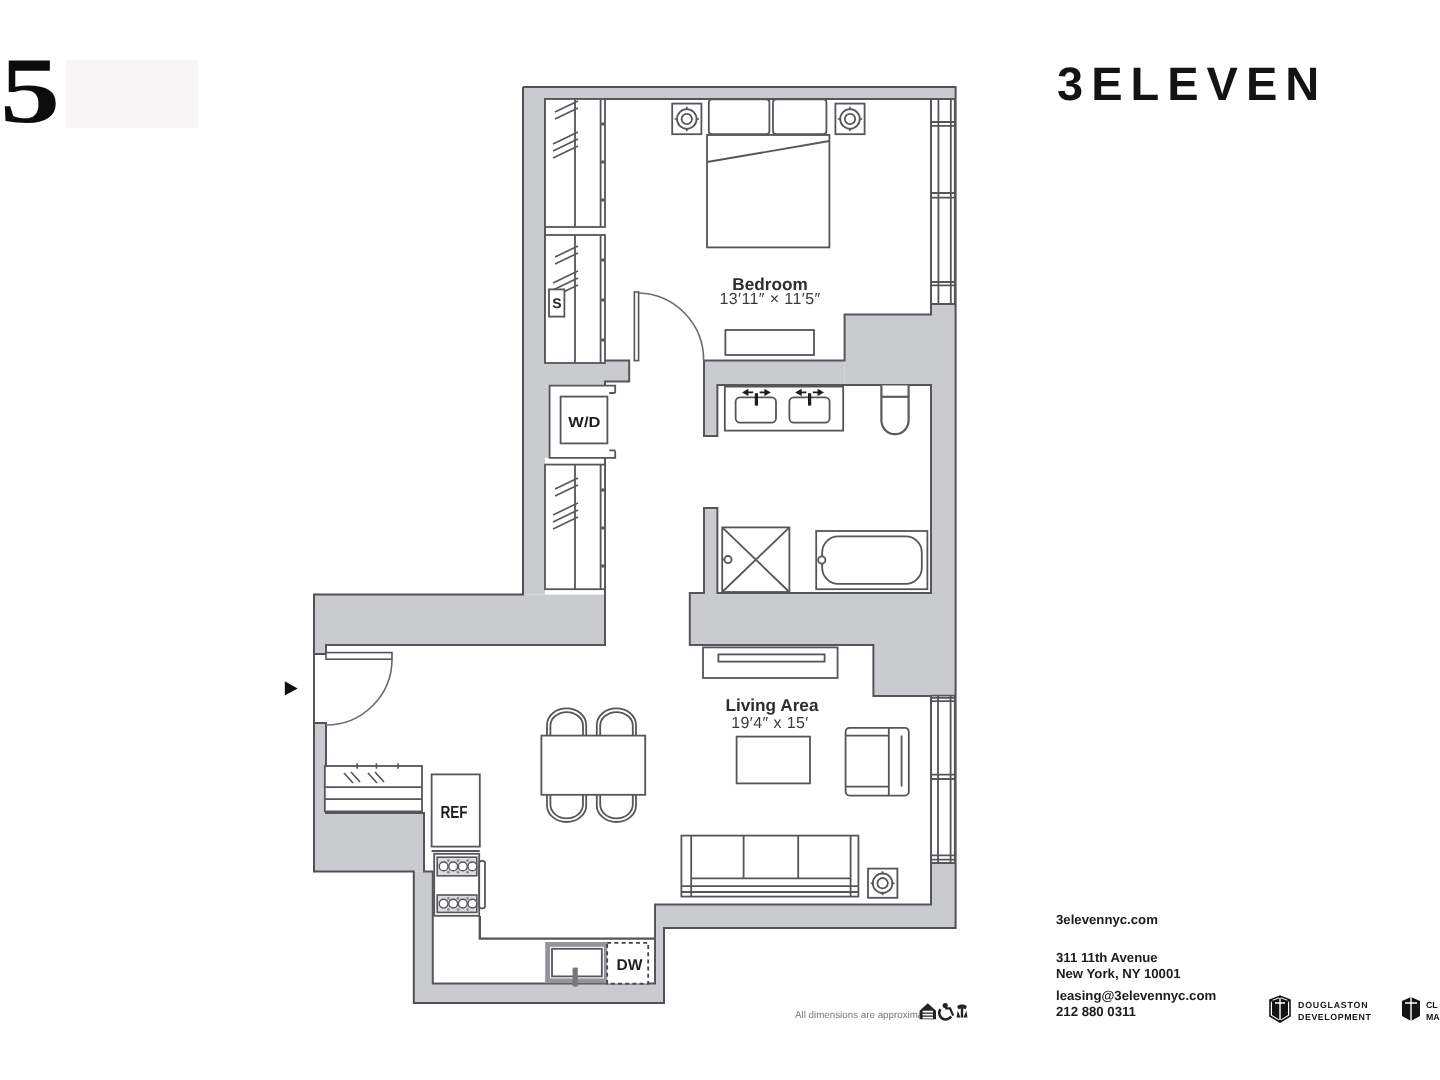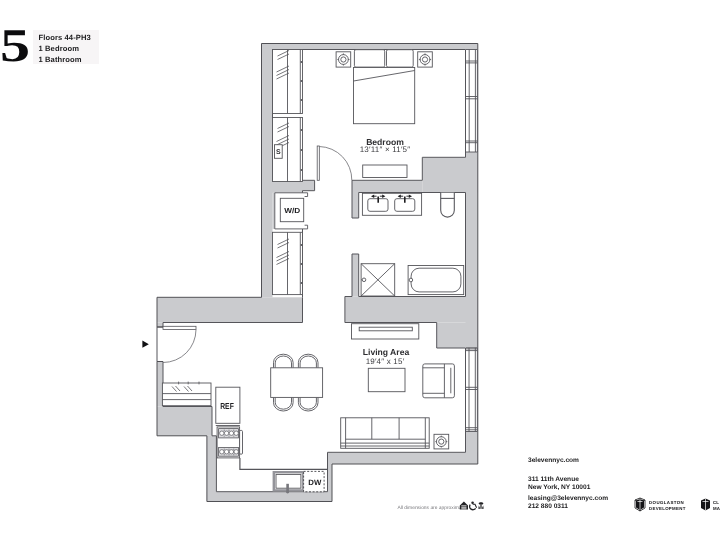--- a/index.html
+++ b/index.html
@@ -9,22 +9,22 @@
   .abs{position:absolute;}
 </style>
 </head>
 <body>
 <div id="page">
 
   <div class="abs" style="left:0px;top:23px;width:30px;height:50px;font-family:'Liberation Serif',serif;font-size:47px;font-weight:bold;color:#0c0c0e;line-height:47px;transform:scaleX(1.28);transform-origin:left top;">5</div>
 
   <div class="abs" style="left:33px;top:30px;width:66px;height:34px;background:#f7f5f6;"></div>
 
-  <div class="abs" style="left:38.5px;top:31.5px;width:70px;font-size:7.6px;font-weight:bold;color:#1b1b1d;line-height:11px;letter-spacing:0.1px;">Floors 44-PH3<br>1 Bedroom<br>1 Bathroom</div>
-
+
+  <div class="abs" style="left:528.5px;top:31px;width:140px;font-size:23.5px;font-weight:bold;color:#131316;letter-spacing:4px;line-height:23.5px;">3ELEVEN</div>
 
   <svg class="abs" style="left:0;top:0;" width="720" height="540" viewBox="0 0 720 540" fill="none">
 
     <g fill="#cacbce" stroke="none">
 
       <rect x="261.5" y="43.5" width="216.3" height="6"></rect>
 
       <rect x="261.5" y="43.5" width="11" height="253.8"></rect>
 
       <rect x="157" y="297.3" width="145.5" height="25.2"></rect>

